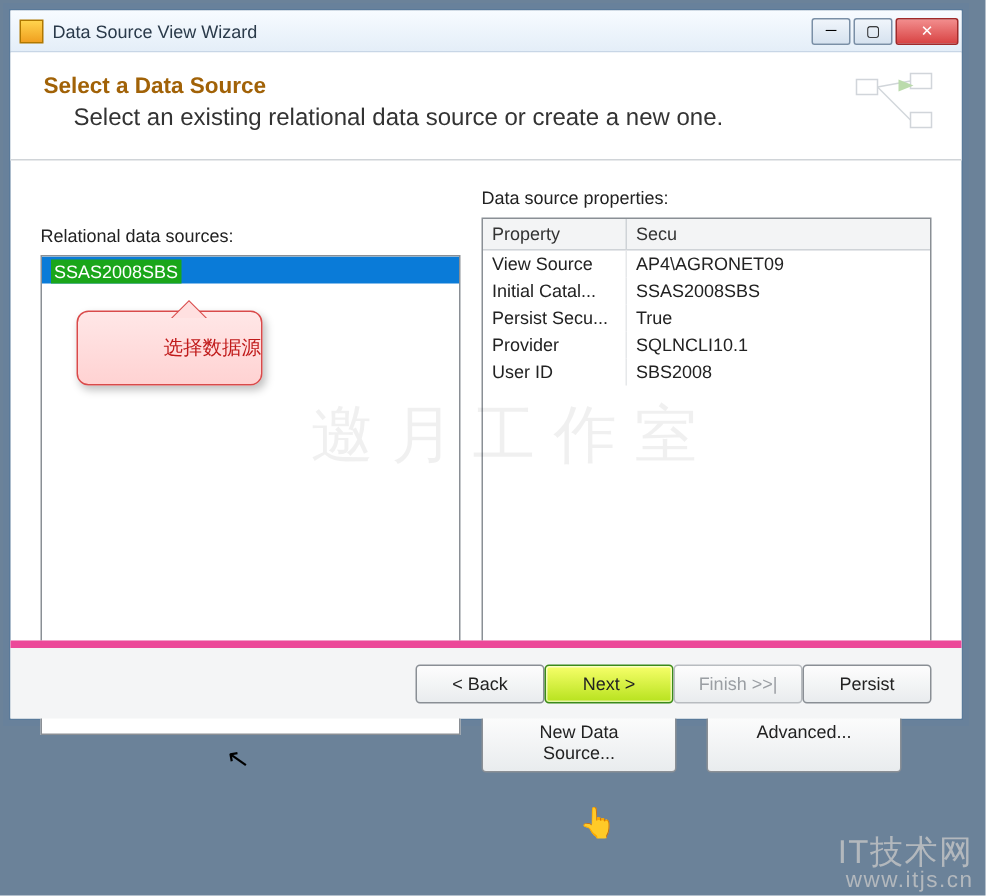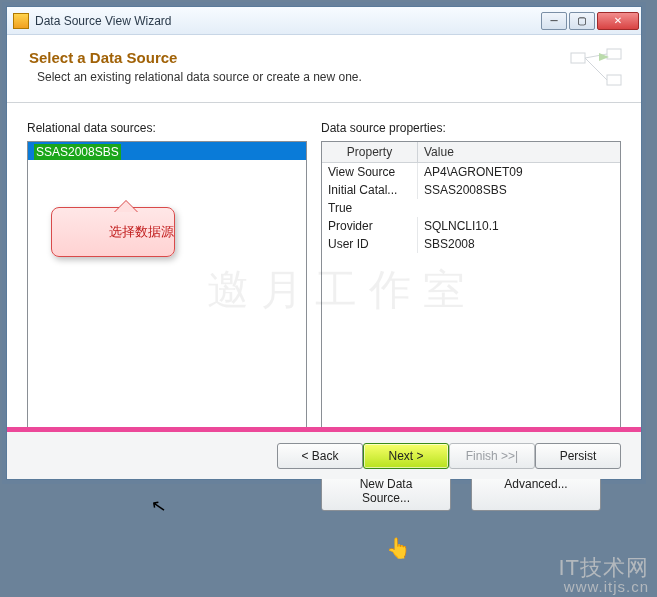--- a/index.html
+++ b/index.html
@@ -51,33 +51,33 @@
       color: #fff;
       width: 42px;
     }
     .header {
       padding: 14px 20px 18px 22px;
       background: #fff;
       border-bottom: 1px solid #d0d4d8;
       position: relative;
     }
     .header-title { font-size: 15px; font-weight: bold; color: #a16207; }
-    .header-sub { font-size: 12px; color: #333; margin: 4px 0 0 8px; }
+    .header-sub { font-size: 16px; color: #333; margin: 4px 0 0 20px; }
     .header-graphic {
       position: absolute; right: 16px; top: 12px;
       width: 56px; height: 44px;
       opacity: 0.45;
     }
     .body {
       padding: 18px 20px 12px 20px;
       display: flex;
       gap: 14px;
     }
     .col { display: flex; flex-direction: column; }
-    .col.left { width: 296px; }
+    .col.left { width: 296px; justify-content: center; }
     .col.right { flex: 1; }
     .label { color: #222; margin-bottom: 6px; }
     .listbox {
       border: 1px solid #8a8f95;
       height: 320px;
       background: #fff;
       overflow: hidden;
       position: relative;
     }
     .list-item {
@@ -102,21 +102,21 @@
       display: flex;
       flex-direction: column;
     }
     .pg-head {
       display: flex;
       background: #f3f4f5;
       border-bottom: 1px solid #cfd3d7;
       color: #333;
     }
     .pg-head > div { padding: 3px 6px; }
-    .pg-head .c1 { width: 96px; border-right: 1px solid #cfd3d7; text-align: center; }
+    .pg-head .c1 { width: 96px; border-right: 1px solid #cfd3d7; }
     .pg-rows { flex: 1; }
     .pg-row {
       display: flex;
       color: #222;
     }
     .pg-row > div { padding: 2px 6px; }
     .pg-row .c1 {
       width: 96px;
       border-right: 1px solid #e6e8ea;
       white-space: nowrap;
@@ -264,32 +264,33 @@
         <div class="list-item">
           <span class="sel">SSAS2008SBS</span>
         </div>
       </div>
     </div>
     <div class="col right">
       <div class="label">Data source properties:</div>
       <div class="propgrid">
         <div class="pg-head">
           <div class="c1">Property</div>
-          <div class="c2">Value</div>
+          <div class="c2">Secu</div>
         </div>
         <div class="pg-rows">
           <div class="pg-row">
             <div class="c1">View Source</div>
             <div class="c2">AP4\AGRONET09</div>
           </div>
           <div class="pg-row">
             <div class="c1">Initial Catal...</div>
             <div class="c2">SSAS2008SBS</div>
           </div>
           <div class="pg-row">
+            <div class="c1">Persist Secu...</div>
             <div class="c2">True</div>
           </div>
           <div class="pg-row">
             <div class="c1">Provider</div>
             <div class="c2">SQLNCLI10.1</div>
           </div>
           <div class="pg-row">
             <div class="c1">User ID</div>
             <div class="c2">SBS2008</div>
           </div>

